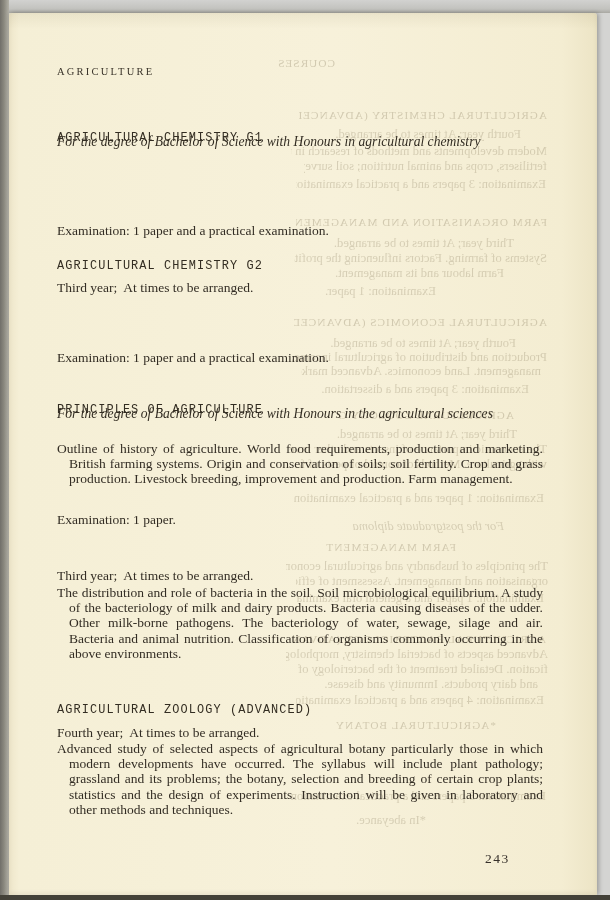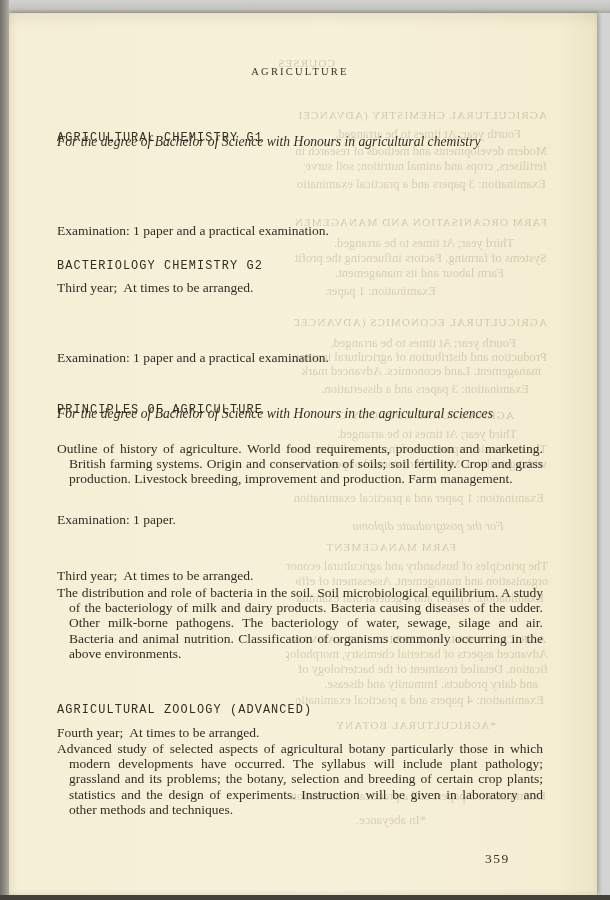--- a/index.html
+++ b/index.html
@@ -17,21 +17,21 @@
   .page{
     position:absolute;left:9px;top:13px;width:588px;height:882px;
     background:
       linear-gradient(180deg,rgba(90,75,35,.07) 0,rgba(90,75,35,0) 16px),
       linear-gradient(90deg,#eee6ca 0,#f5efd6 10px,#f7f1da 55%,#f4edd2 94%,#ece4c5 100%);
     box-shadow:2px 0 4px rgba(0,0,0,.25), inset 0 -2px 4px rgba(60,50,20,.08);
     border-radius:2px 3px 1px 1px;
   }
   .content{position:absolute;left:48px;top:0;width:486px;height:100%;}
   .running-head{
-    position:absolute;width:100%;text-align:center;
+    position:absolute;width:100%;
     font-size:10.5px;letter-spacing:2.2px;color:#3a342a;
   }
   .note{
     position:absolute;left:0;width:100%;
     font-style:italic;font-size:13.6px;color:#332d23;margin-top:24px;
   }
   .course-heading{
     position:absolute;left:0;width:100%;
     font-size:11.9px;letter-spacing:1.1px;color:#332d22;font-family:Liberation Mono, monospace;
   }
@@ -105,36 +105,36 @@
 
     <div class="content">
 
       <div class="running-head" style="top:53px">AGRICULTURE</div>
 
       <div class="note" style="top:97px">For the degree of Bachelor of Science with Honours in agricultural chemistry</div>
 
       <div class="course-heading" style="top:118px">AGRICULTURAL CHEMISTRY G1</div>
       <div class="exam" style="top:210px">Examination: 1 paper and a practical examination.</div>
 
-      <div class="course-heading" style="top:246px">BACTERIOLOGY CHEMISTRY G2</div>
+      <div class="course-heading" style="top:246px">AGRICULTURAL CHEMISTRY G2</div>
       <div class="meta" style="top:267px">Third year;&nbsp; At times to be arranged.</div>
       <div class="exam" style="top:337px">Examination: 1 paper and a practical examination.</div>
 
       <div class="note" style="top:369px">For the degree of Bachelor of Science with Honours in the agricultural sciences</div>
 
       <div class="course-heading" style="top:390px">PRINCIPLES OF AGRICULTURE</div>
       <div class="para" style="top:428px">Outline of history of agriculture. World food requirements, production and marketing. British farming systems. Origin and conservation of soils; soil fertility. Crop and grass production. Livestock breeding, improvement and production. Farm management.</div>
       <div class="exam" style="top:499px">Examination: 1 paper.</div>
 
       <div class="meta" style="top:555px">Third year;&nbsp; At times to be arranged.</div>
       <div class="para" style="top:572px">The distribution and role of bacteria in the soil. Soil microbiological equilibrium. A study of the bacteriology of milk and dairy products. Bacteria causing diseases of the udder. Other milk-borne pathogens. The bacteriology of water, sewage, silage and air. Bacteria and animal nutrition. Classification of organisms commonly occurring in the above environments.</div>
 
       <div class="course-heading" style="top:690px">AGRICULTURAL ZOOLOGY (ADVANCED)</div>
       <div class="meta" style="top:712px">Fourth year;&nbsp; At times to be arranged.</div>
       <div class="para" style="top:728px">Advanced study of selected aspects of agricultural botany particularly those in which modern developments have occurred. The syllabus will include plant pathology; grassland and its problems; the botany, selection and breeding of certain crop plants; statistics and the design of experiments. Instruction will be given in laboratory and other methods and techniques.</div>
 
-      <div class="page-number" style="top:838px;left:428px">359</div>
+      <div class="page-number" style="top:838px;left:428px">243</div>
 
     </div>
   </div>
 
   <div class="edge-bottom"></div>
 </div>
 
 </body></html>

